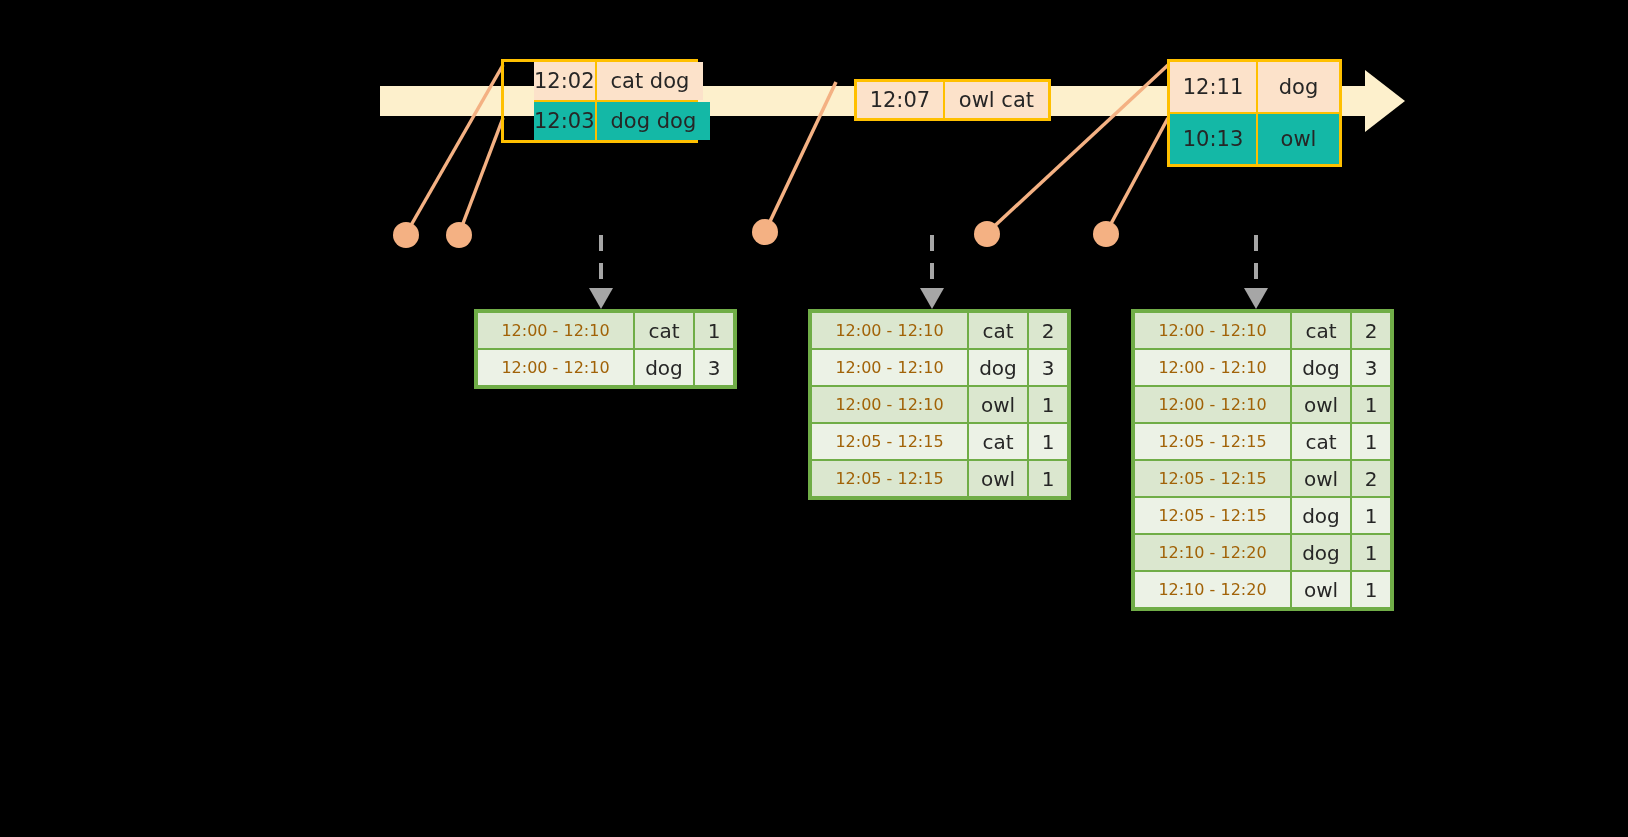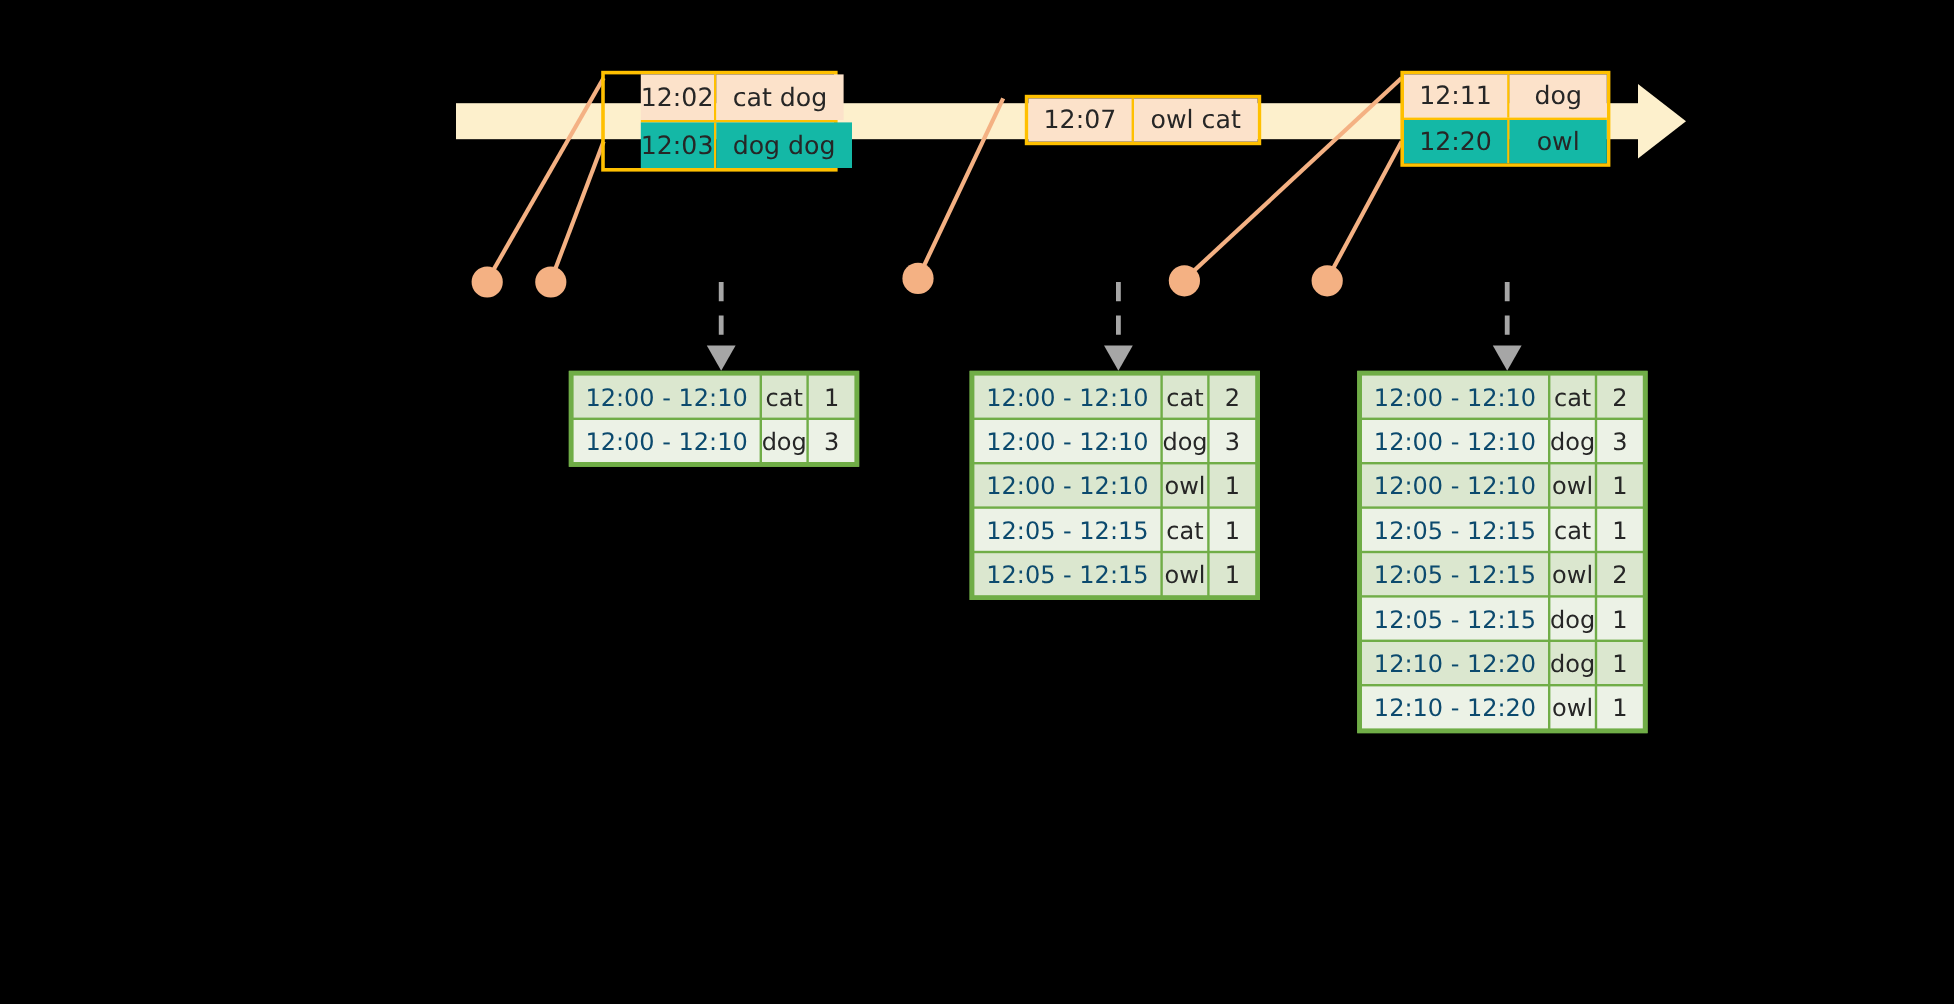--- a/index.html
+++ b/index.html
@@ -16,22 +16,22 @@
   .evt-words{flex:1;display:flex;align-items:center;justify-content:center;
              font-size:21px;color:#262626;padding:0 14px;white-space:nowrap;}
   .shadeA .evt-time,.shadeA .evt-words{background:#FCE2CA;}
   .shadeB .evt-time,.shadeB .evt-words{background:#14b8a6;}
 
   
   .res-table{position:absolute;border:3px solid #70AD47;box-sizing:border-box;
              display:flex;flex-direction:column;background:#70AD47;}
   .res-row{display:flex;height:37px;}
   .res-win{width:155px;display:flex;align-items:center;justify-content:center;
-           font-size:20px;color:#0c4a6e;margin:1px;}
-  .res-word{width:37px;display:flex;align-items:center;justify-content:center;
+           font-size:16px;color:#a16207;margin:1px;}
+  .res-word{width:58px;display:flex;align-items:center;justify-content:center;
             font-size:20px;color:#262626;margin:1px;}
   .res-cnt{width:38px;display:flex;align-items:center;justify-content:center;
            font-size:20px;color:#262626;margin:1px;}
   .rA .res-win,.rA .res-word,.rA .res-cnt{background:#DBE7CF;}
   .rB .res-win,.rB .res-word,.rB .res-cnt{background:#ECF2E6;}
 </style>
 </head>
 <body>
 
 <div id="stage">
@@ -82,27 +82,27 @@
     </div>
   </div>
 
   <div class="evt-box" style="left:854px;top:79px;width:197px;height:42px;">
     <div class="evt-row shadeA">
       <span class="evt-time">12:07</span>
       <span class="evt-words">owl cat</span>
     </div>
   </div>
 
-  <div class="evt-box" style="left:1167px;top:59px;width:175px;height:80px;">
+  <div class="evt-box" style="left:1167px;top:59px;width:175px;height:108px;">
     <div class="evt-row shadeA">
       <span class="evt-time">12:11</span>
       <span class="evt-words">dog</span>
     </div>
     <div class="evt-row shadeB">
-      <span class="evt-time">12:20</span>
+      <span class="evt-time">10:13</span>
       <span class="evt-words">owl</span>
     </div>
   </div>
 
   <div class="res-table" id="tbl0" style="left:474px;top:309px;">
       <div class="res-row rA">
         <span class="res-win">12:00 - 12:10</span>
         <span class="res-word">cat</span>
         <span class="res-cnt">1</span>
       </div>

